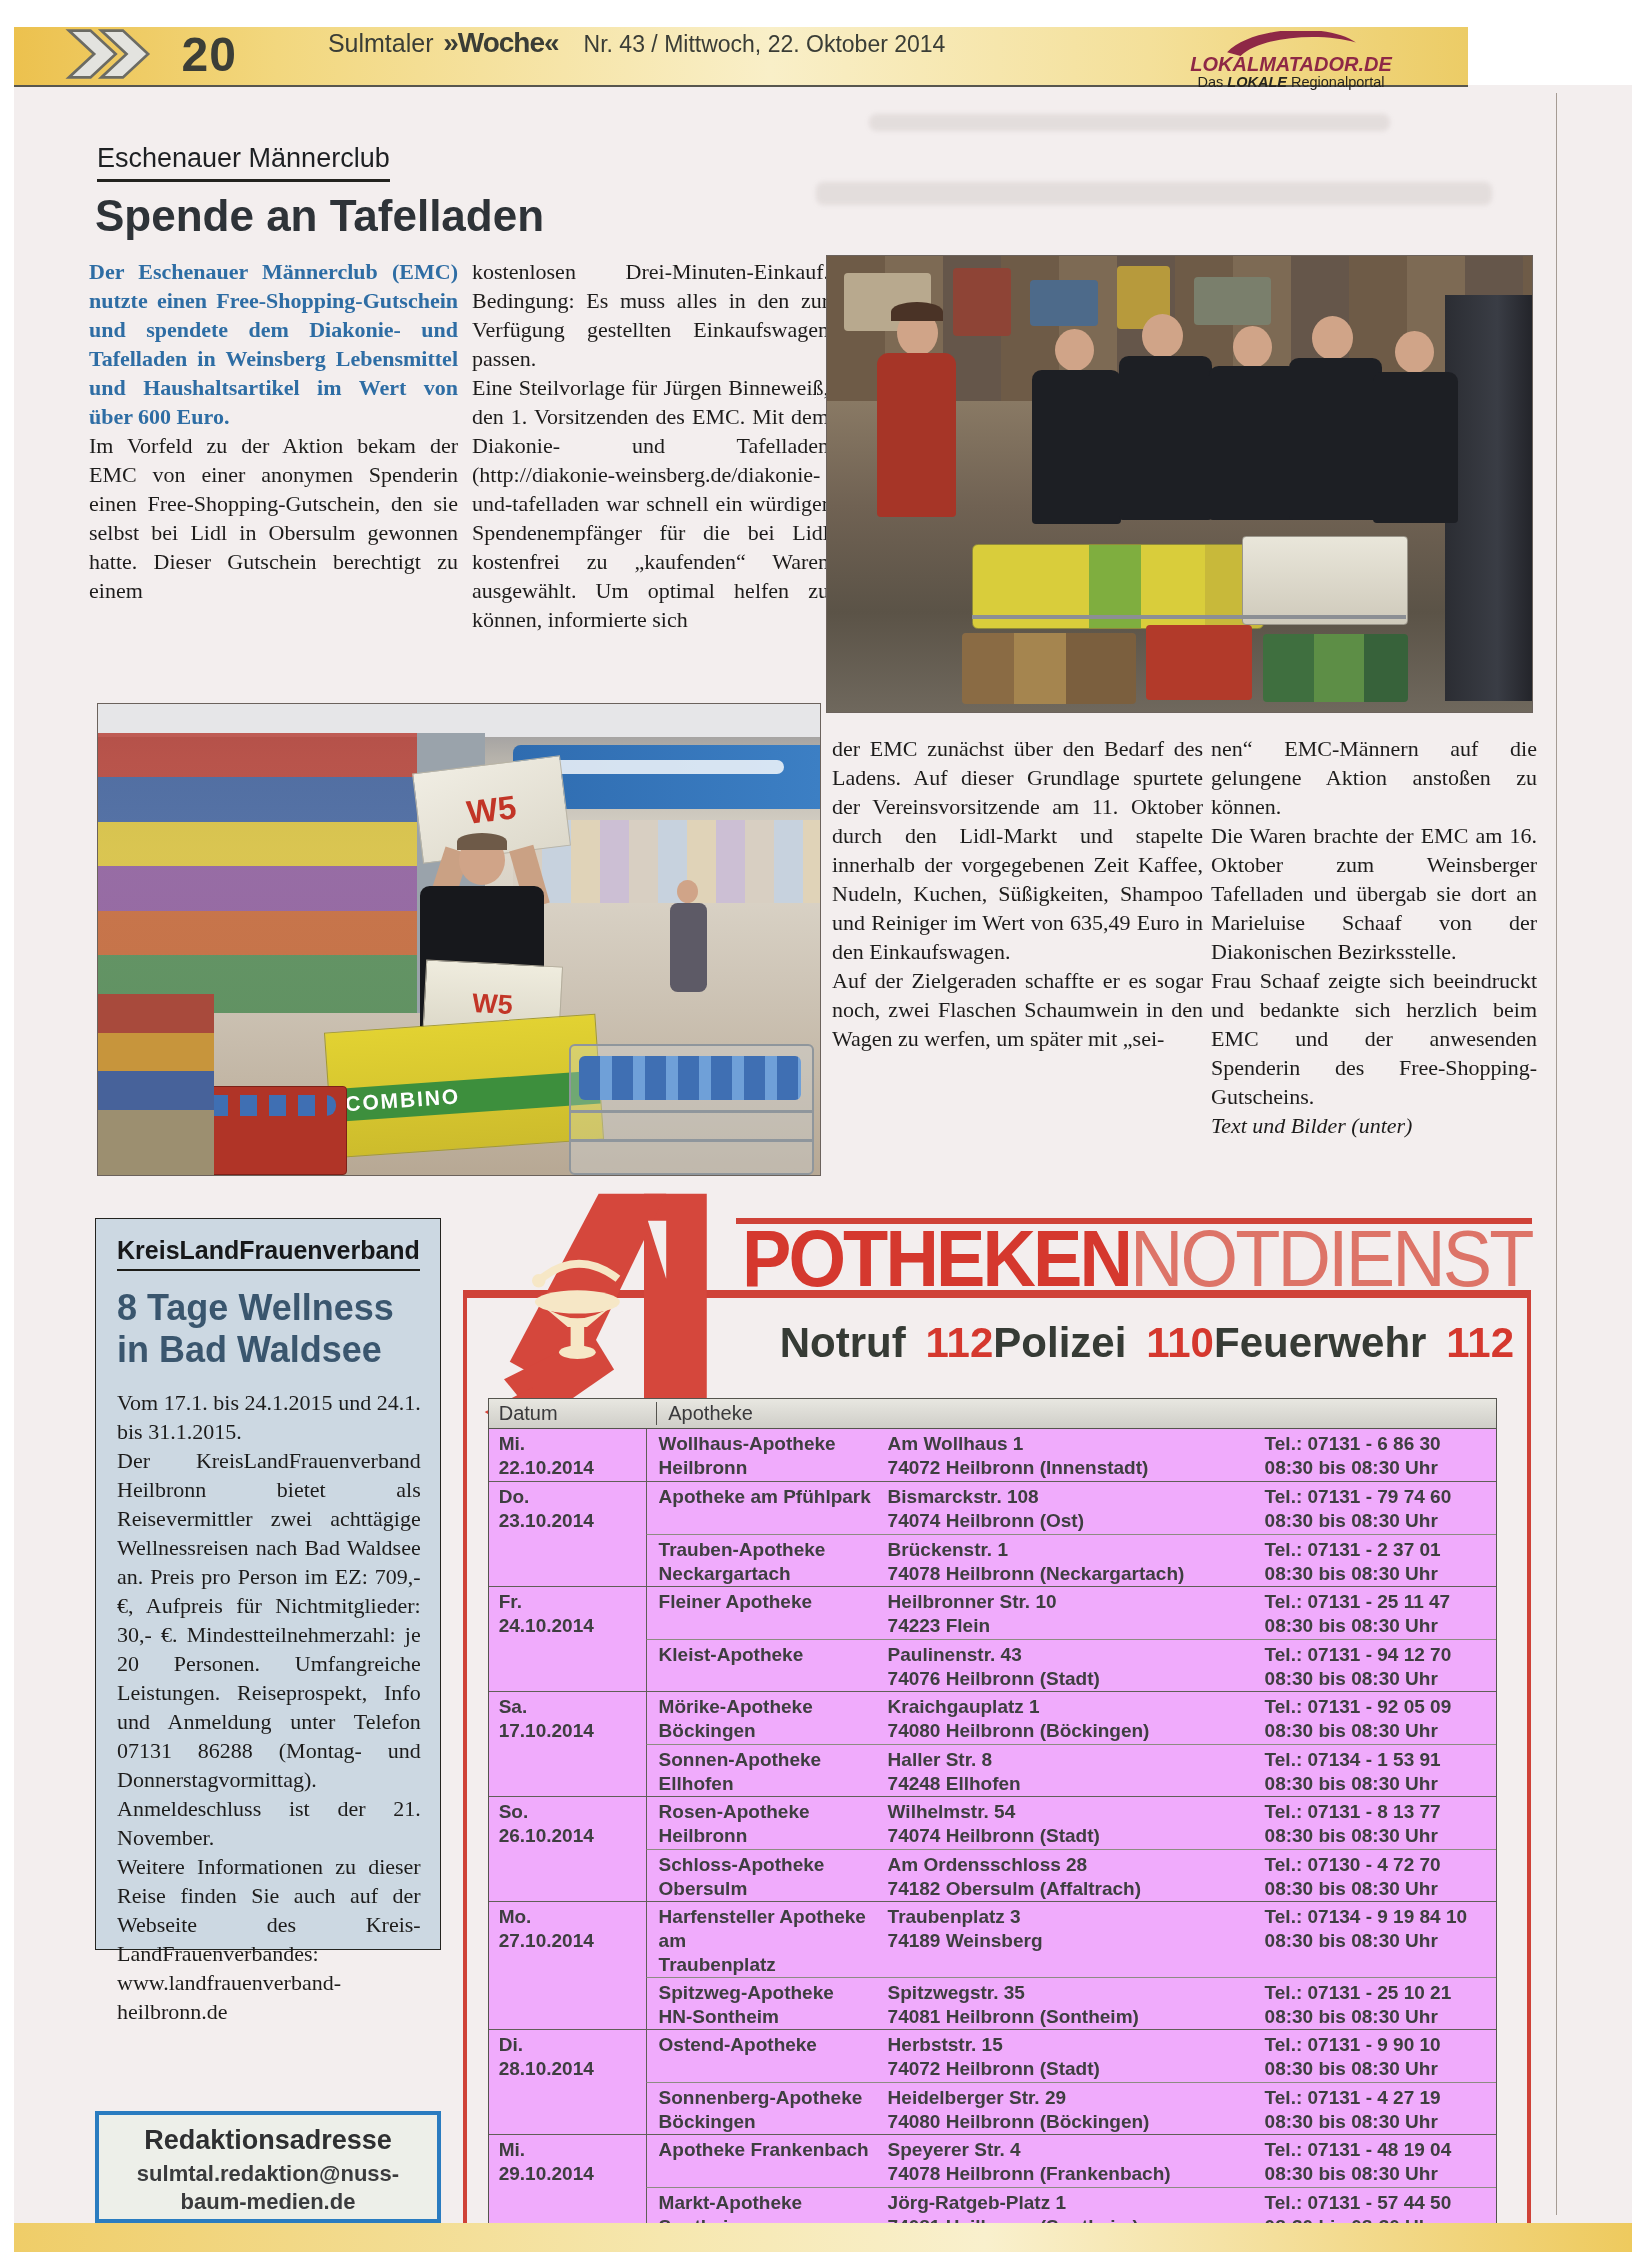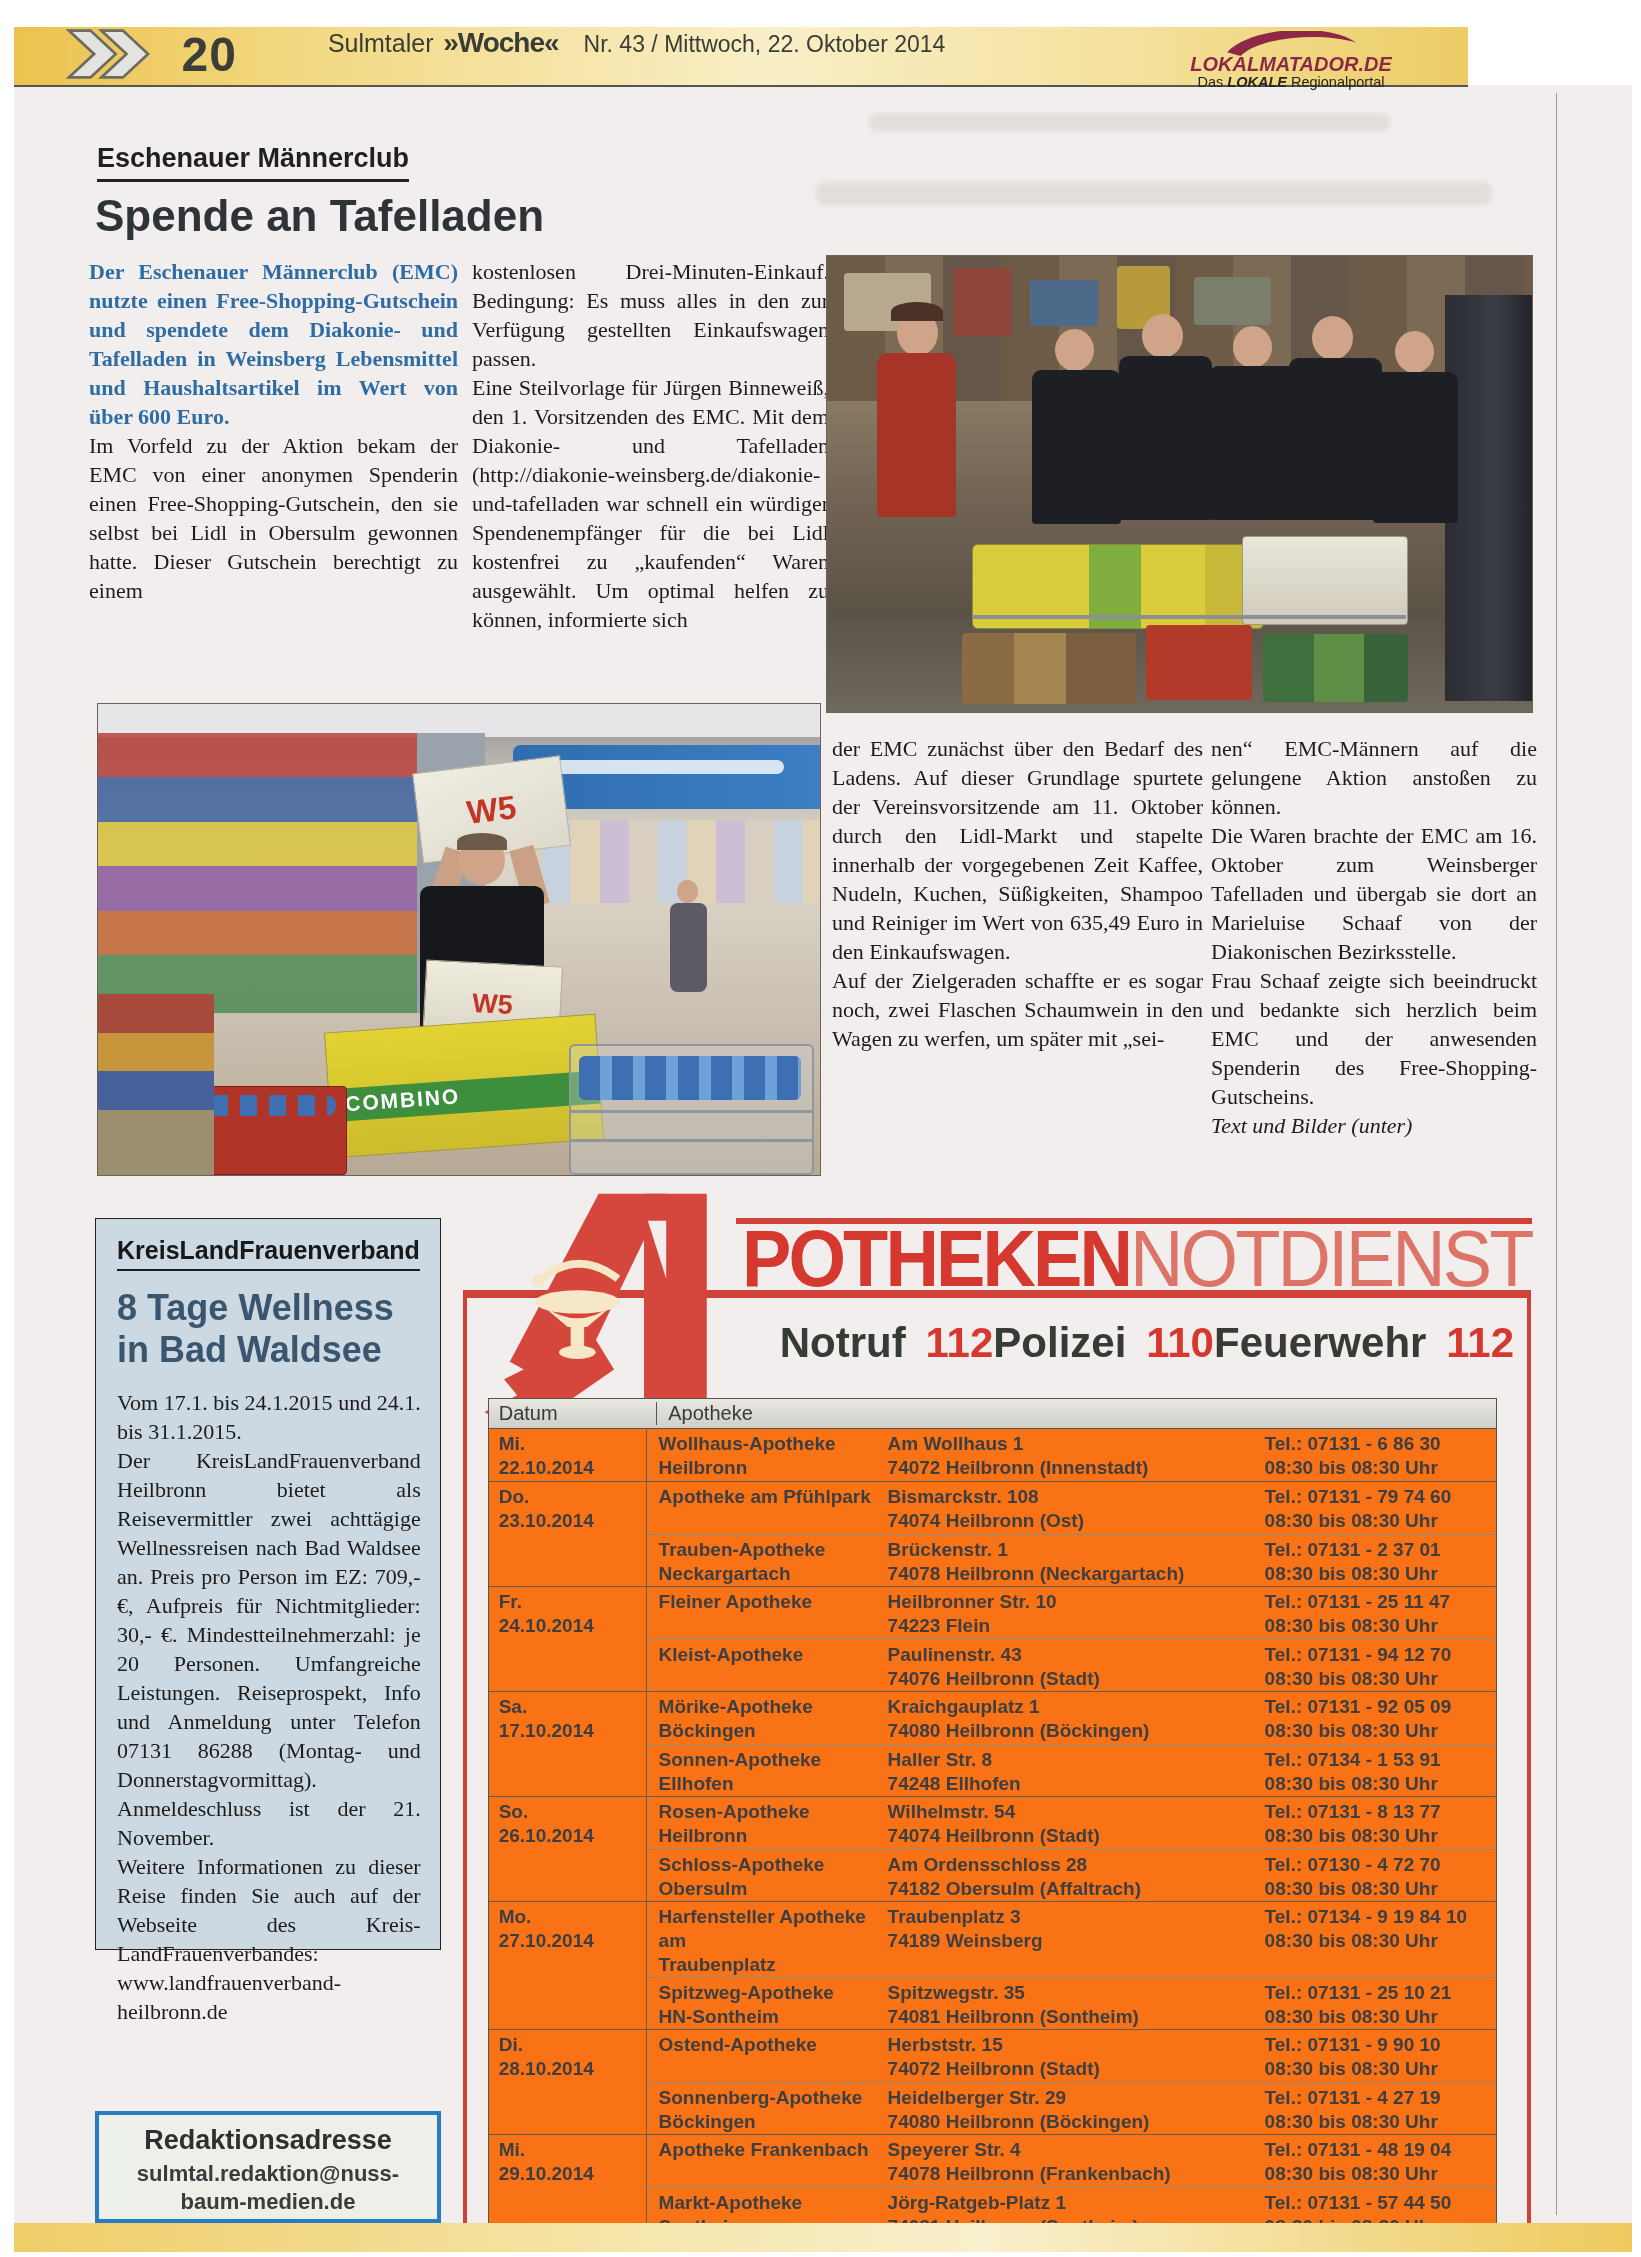--- a/index.html
+++ b/index.html
@@ -19,21 +19,21 @@
   .mh-issue{font-size:23px;margin-left:25px;}
   .mh-logo{position:absolute;right:56px;top:1.9px;width:241px;text-align:center;}
   .mh-logo-word{font-size:20px;font-weight:bold;font-style:italic;color:#8e2846;letter-spacing:0;line-height:17.4px;}
   .mh-logo-sub{font-size:14.5px;color:#25241f;margin-top:1px;}
   .mh-logo-sub b{font-style:italic;}
 
   
   .ghost{position:absolute;background:rgba(125,112,98,.13);border-radius:7.7px;filter:blur(2.9px);}
 
   
-  .kicker{position:absolute;left:97px;top:143px;font-size:27px;font-weight:bold;color:#1e2023;
+  .kicker{position:absolute;left:97px;top:143px;font-size:27px;font-weight:normal;color:#1e2023;
           border-bottom:3.9px solid #23231f;padding-bottom:4.8px;}
   .headline{position:absolute;left:95px;top:191px;font-size:44px;font-weight:bold;color:#2e3338;letter-spacing:0;}
   .bodycol{position:absolute;font-family:"Liberation Serif",serif;font-size:22px;line-height:29px;
            color:#1d1c1b;text-align:justify;}
   .bodycol p{margin:0;}
   .lead{color:#2e6da4;font-weight:bold;}
   .byline{font-style:italic;}
   .col1{left:89px;top:257px;width:369px;height:436px;}
   .col2{left:472px;top:257px;width:357px;height:436px;}
   .col3{left:832px;top:734px;width:371px;height:444px;}
@@ -73,21 +73,21 @@
   .nd-title{position:absolute;left:742px;top:1220px;height:75px;line-height:71px;white-space:nowrap;
             transform:scaleY(1.08);transform-origin:top left;}
   .nd-t1{font-size:74px;font-weight:800;color:#d5382e;letter-spacing:-2.9px;}
   .nd-t2{font-size:74px;font-weight:400;color:#dd7468;letter-spacing:-2.9px;}
   .nd-emerg{position:absolute;left:626px;top:1319px;width:888px;display:flex;justify-content:flex-end;}
   .nd-emerg .grp{white-space:nowrap;}
   .nd-elabel{font-size:42px;font-weight:bold;color:#363b35;}
   .nd-enum{font-size:42px;font-weight:bold;color:#d5382e;margin-left:15.4px;}
 
   .nd-table{position:absolute;left:488px;top:1398px;width:1007px;border:1.9px solid #55544e;
-            background:#f97316;box-sizing:content-box;}
+            background:#f0abfc;box-sizing:content-box;}
   .nd-header{display:flex;background:linear-gradient(#e8e7e1,#cfcec8);border-bottom:1.9px solid #55544e;
              height:29px;font-size:20px;color:#3a3a3c;align-items:center;}
   .nd-header .h1{width:157px;padding-left:9.7px;flex:none;}
   .nd-header .h2{flex:1;border-left:1.9px solid #55544e;padding-left:11.6px;}
   .nd-row{display:flex;min-height:52px;}
   .nd-row.grp2{border-top:1.9px solid #605f57;}
   .nd-datum{width:157px;flex:none;padding:2.9px 3.9px 0 9.7px;box-sizing:border-box;}
   .nd-rest{flex:1;display:flex;border-left:1.9px solid #605f57;}
   .nd-row.cont .nd-rest{border-top:1.9px solid #8d8c82;}
   .nd-rest>div{padding:2.9px 3.9px 0 11.6px;box-sizing:border-box;}

